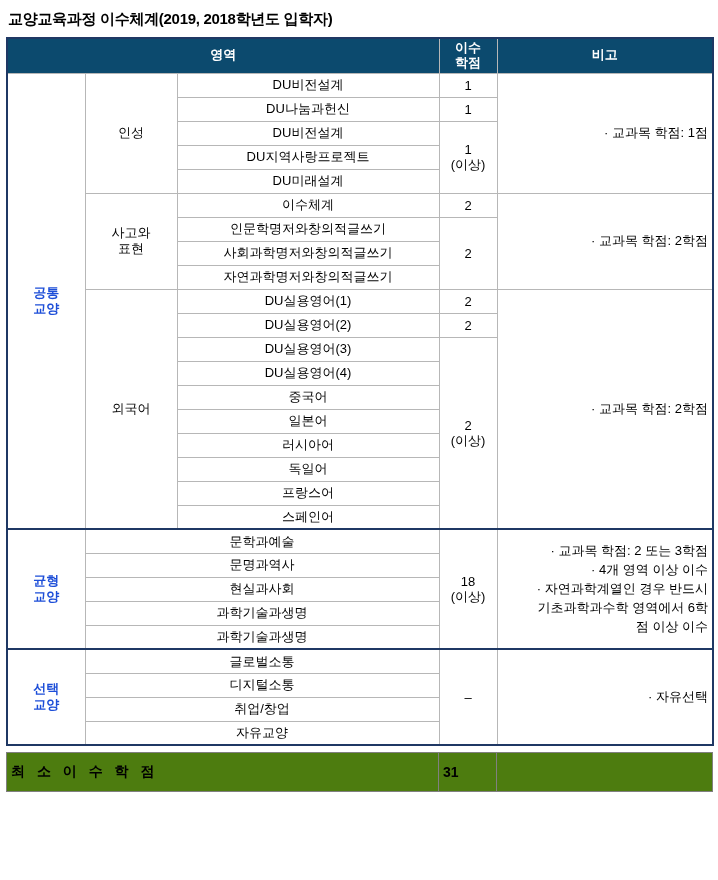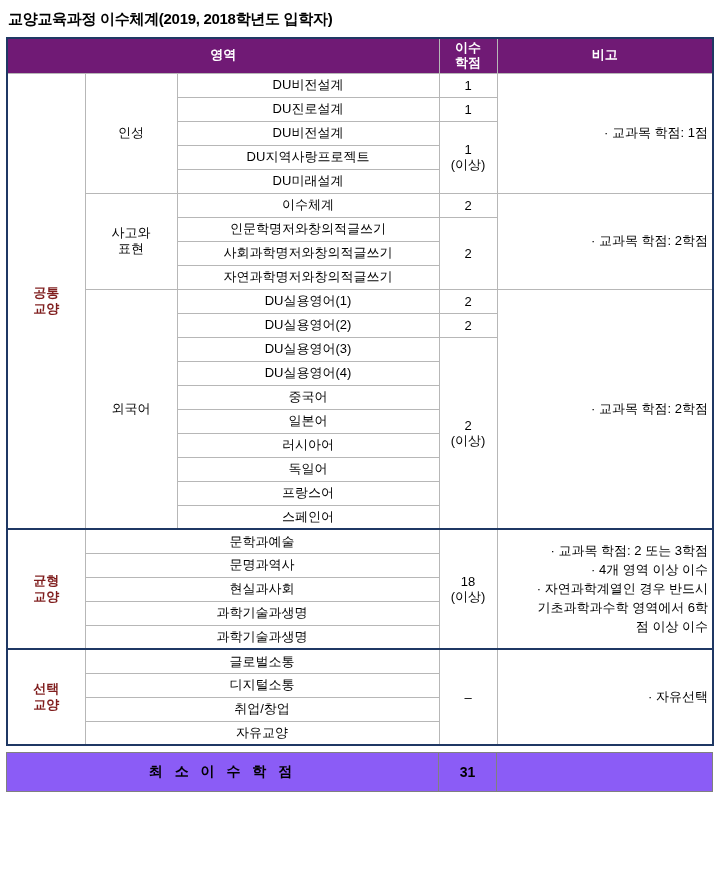--- a/index.html
+++ b/index.html
@@ -29,35 +29,35 @@
     border: 1px solid #1f3864;
   }
   table.curr td, table.curr th {
     border: 1px solid #b7b7b7;
     font-size: 13px;
     padding: 2px 4px;
     height: 24px;
     vertical-align: middle;
   }
   thead th {
-    background: #701a75;
+    background: #0c4a6e;
     color: #ffffff;
     font-weight: bold;
     text-align: center;
     border: 1px solid #1f3864;
     font-size: 13px;
     height: 38px;
     line-height: 1.15;
   }
   
   table.curr { border: 2px solid #1f3864; }
 
   td.group {
     text-align: center;
-    color: #7f1d1d;
+    color: #1d4ed8;
     font-weight: bold;
     font-size: 13px;
     line-height: 1.25;
   }
   td.area {
     text-align: center;
     font-size: 13px;
     line-height: 1.25;
   }
   td.course {
@@ -79,23 +79,22 @@
   td.note div { white-space: nowrap; }
   .thick-top { border-top: 2px solid #1f3864 !important; }
   table.sums {
     border-collapse: collapse;
     width: 706px;
     table-layout: fixed;
     margin-top: 6px;
   }
   table.sums td {
     border: 1px solid #808080;
-    background: #8b5cf6;
-    font-weight: bold;
-    text-align: center;
+    background: #4d7c0f;
+    font-weight: bold;
     font-size: 14px;
     height: 34px;
     padding: 10px 4px;
   }
   table.sums td.lbl { letter-spacing: 4px; }
   table.sums td.nte { font-size: 13px; letter-spacing: 0; line-height: 1.35; }
 </style>
 </head>
 <body>
 
@@ -131,21 +130,21 @@
         <td class="area" rowspan="5">
           <div>인성</div>
         </td>
         <td class="course">DU비전설계</td>
         <td class="credit">1</td>
         <td class="note" rowspan="5">
           <div>· 교과목 학점: 1점</div>
         </td>
       </tr>
       <tr>
-        <td class="course">DU진로설계</td>
+        <td class="course">DU나눔과헌신</td>
         <td class="credit">1</td>
       </tr>
       <tr>
         <td class="course">DU비전설계</td>
         <td class="credit" rowspan="3">
           <div>1</div>
           <div>(이상)</div>
         </td>
       </tr>
       <tr>

